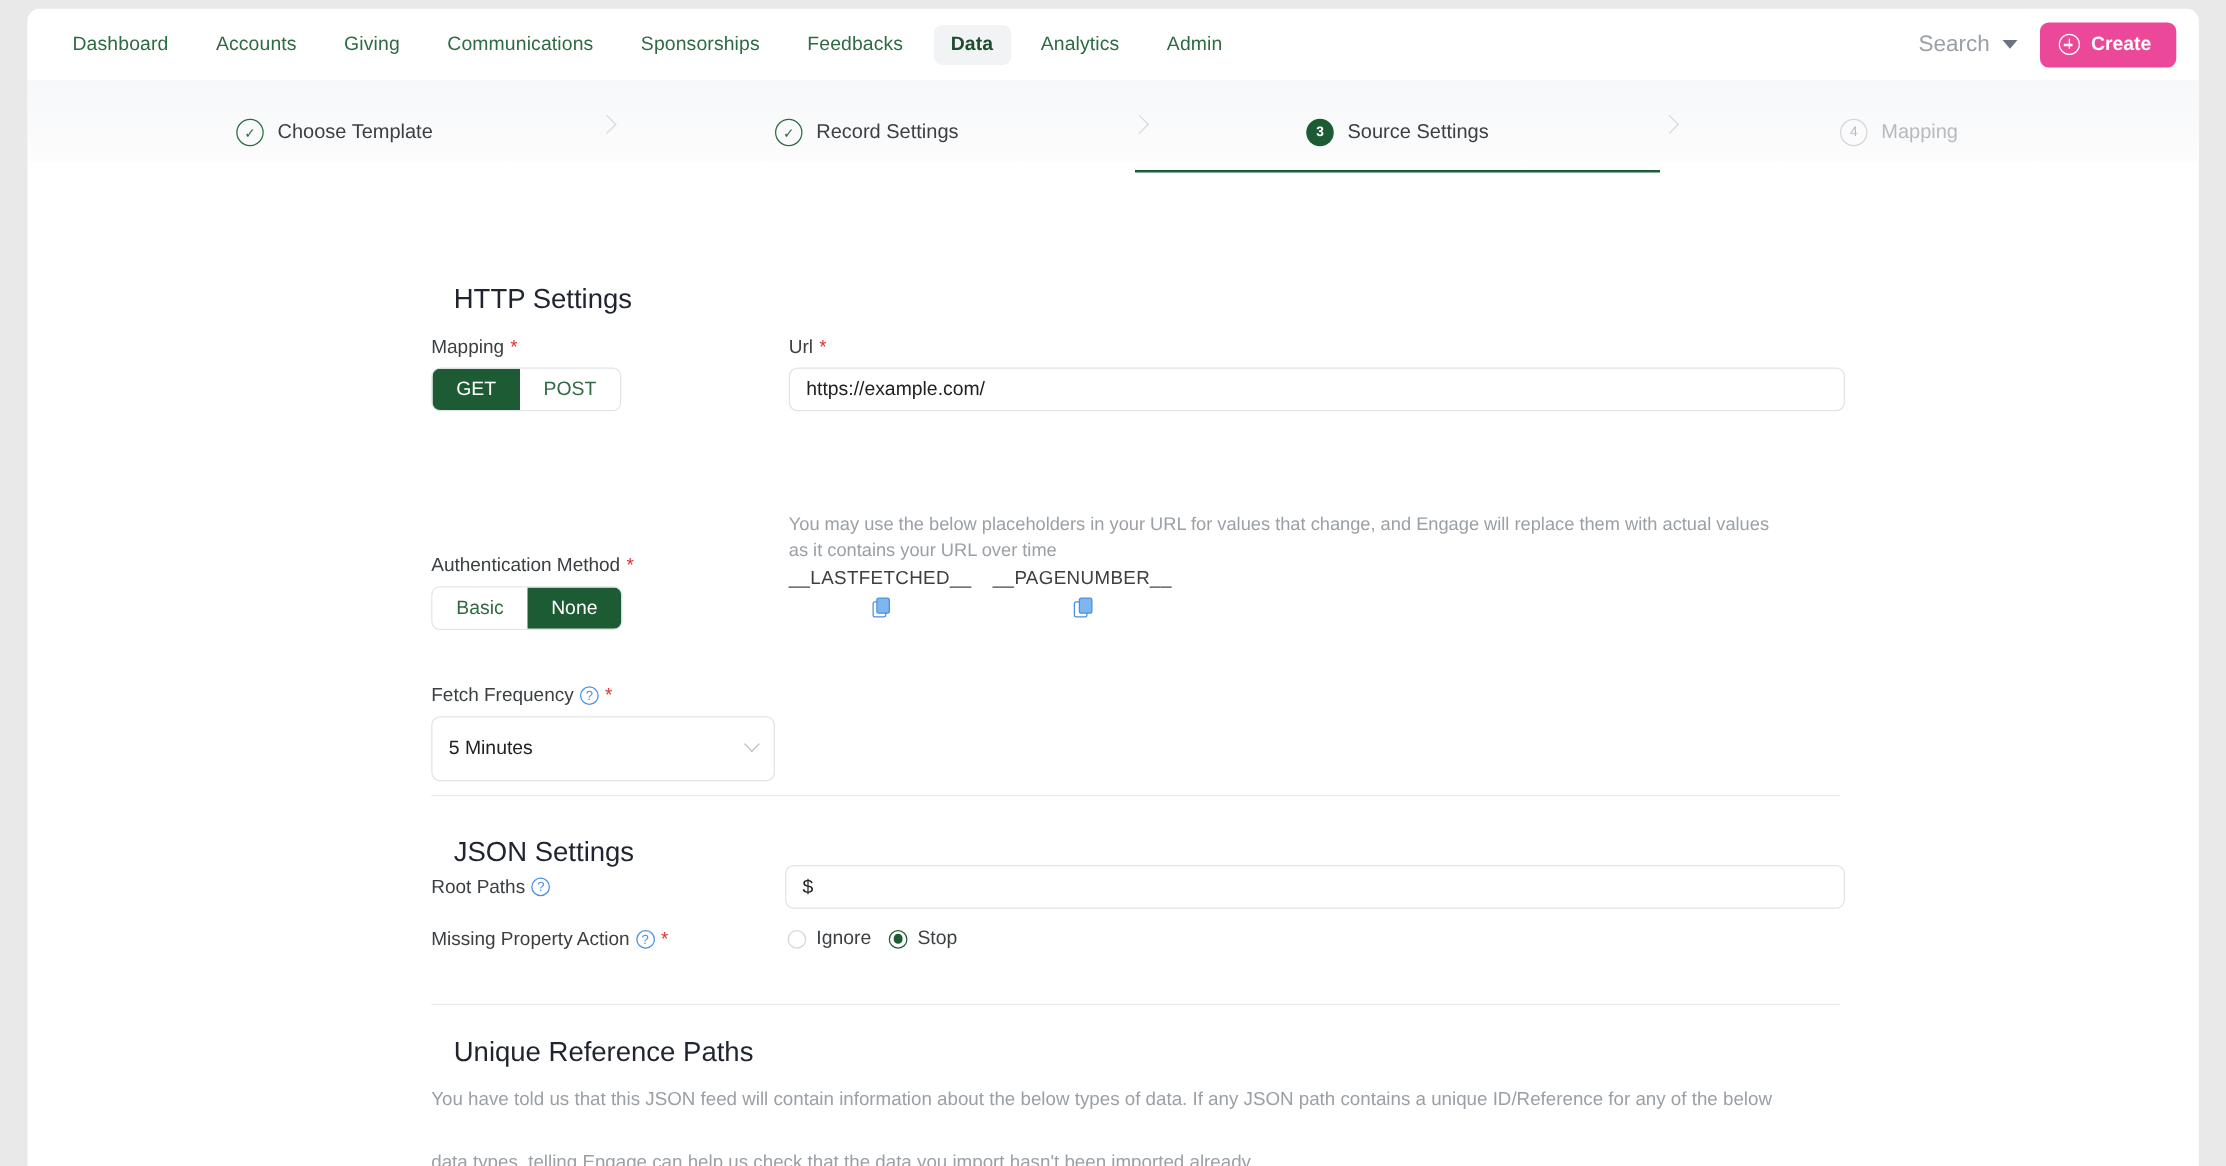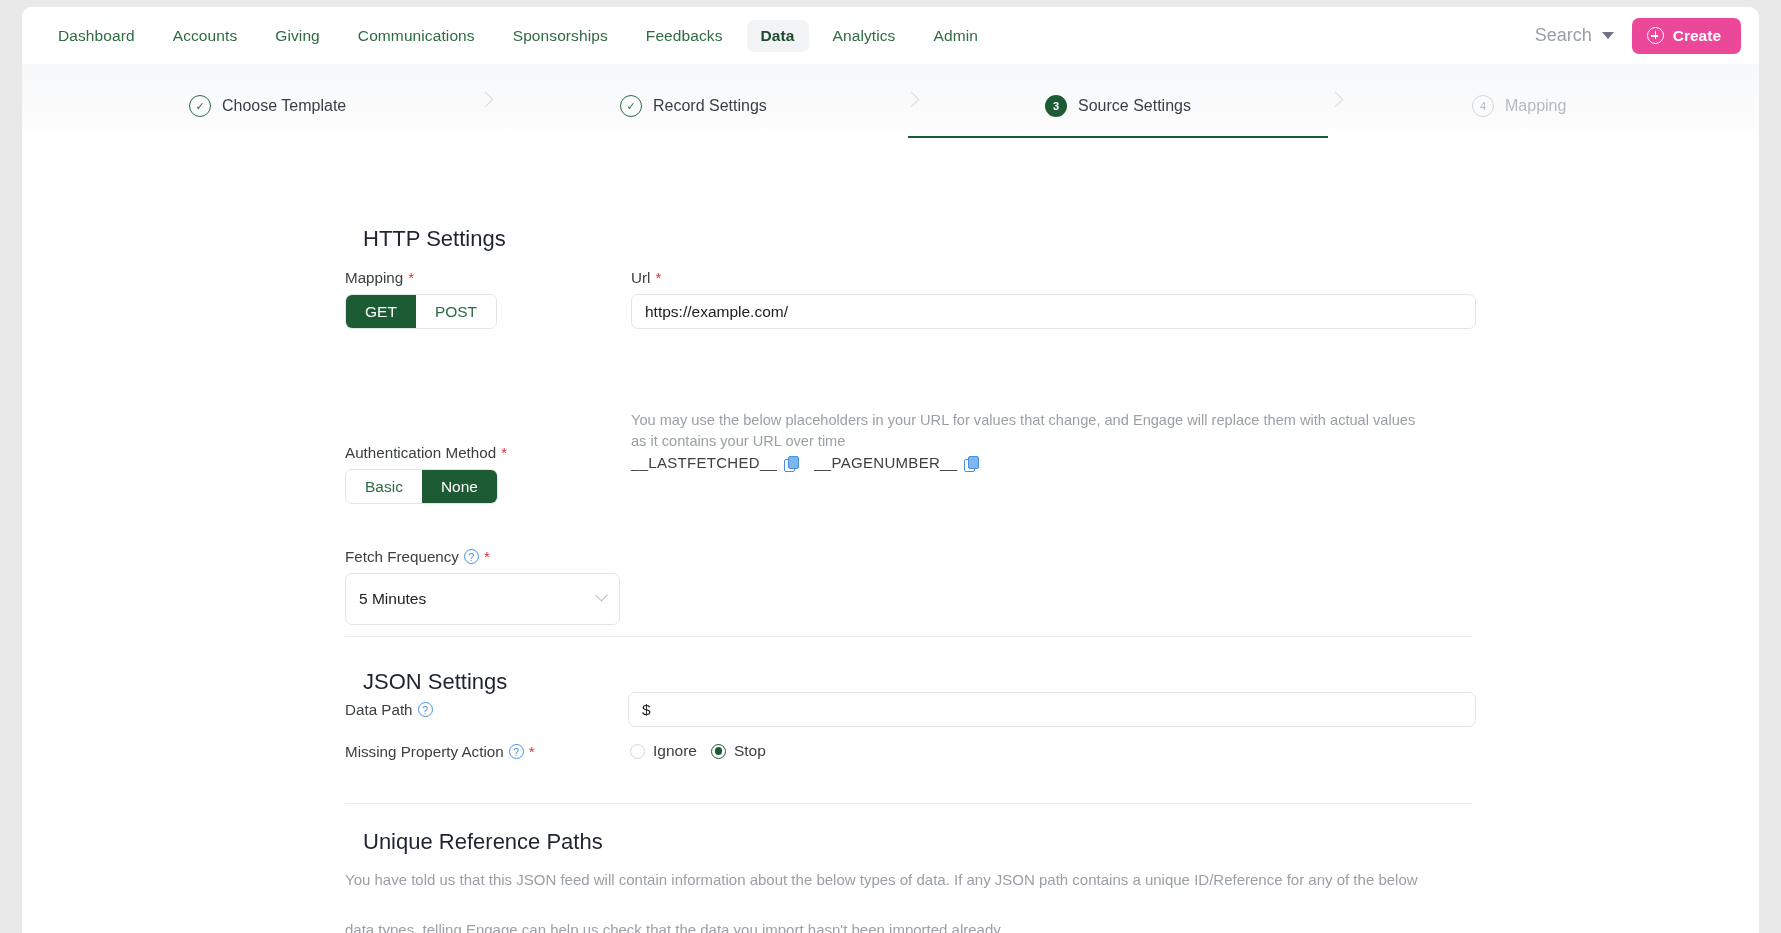--- a/index.html
+++ b/index.html
@@ -246,21 +246,21 @@
   }
   .placeholders {
     position: absolute;
     display: flex;
     align-items: center;
     gap: 9px;
     font-size: 15px;
     color: #3c4043;
     letter-spacing: .3px;
   }
-  .ph-item { display: flex; align-items: center; gap: 7px; }
+  .ph-item { display: flex; align-items: center; gap: 7px; flex-direction: column; }
   .copy-icon {
     position: relative;
     width: 13px; height: 14px;
     cursor: pointer;
     flex: none;
   }
   .copy-icon::before {
     content: "";
     position: absolute;
     left: 0; top: 3px;
@@ -430,21 +430,21 @@
     <div class="select-box" style="left:323px; top:444px; width:275px;">
       <span>5 Minutes</span>
       <span class="select-caret"></span>
     </div>
 
     <div class="divider" style="top:507px;"></div>
 
     <div class="section-title" style="top:540px;">JSON Settings</div>
 
     <div class="field-label" style="left:323px; top:572px;">
-      <span>Data Path</span>
+      <span>Root Paths</span>
       <span class="help-icon">?</span>
     </div>
     <div class="text-input" style="left:606px; top:563px; width:848px;">$</div>
 
     <div class="field-label" style="left:323px; top:614px;">
       <span>Missing Property Action</span>
       <span class="help-icon">?</span>
       <span class="req">*</span>
     </div>
     <div class="radio-row" style="left:608px; top:613px;">

